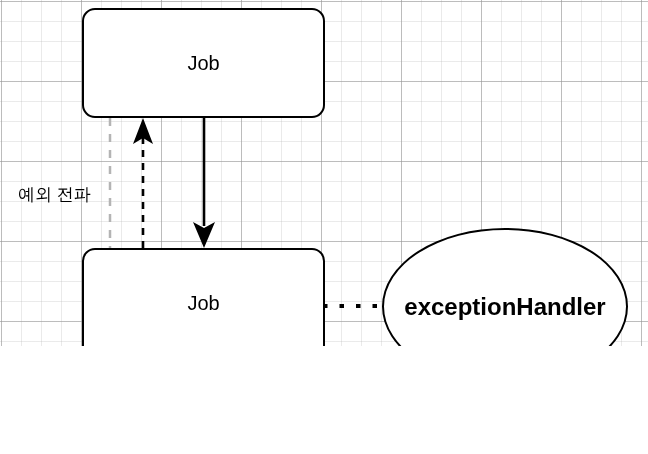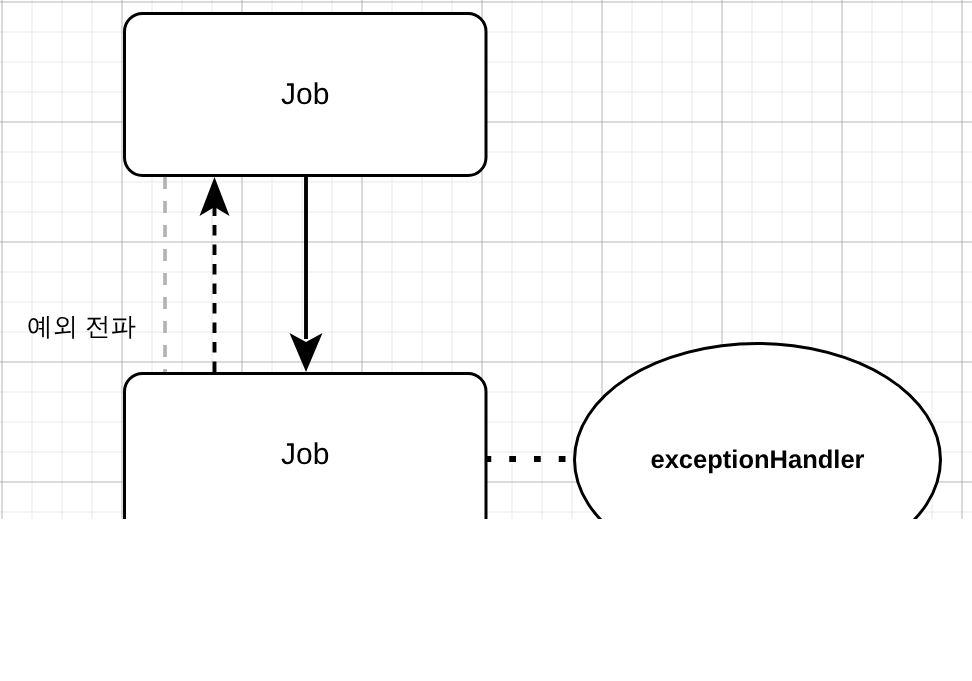--- a/index.html
+++ b/index.html
@@ -50,21 +50,21 @@
   .ellipse-node {
     position: absolute;
     box-sizing: border-box;
     background: #ffffff;
     border: 2.5px solid #000000;
     border-radius: 50%;
     display: flex;
     align-items: center;
     justify-content: center;
     font-family: "Liberation Sans", sans-serif;
-    font-size: 17px;
+    font-size: 24px;
     font-weight: bold;
     color: #000000;
     text-align: center;
     z-index: 3;
   }
   .edge-label {
     position: absolute;
     font-family: "Liberation Sans", sans-serif;
     color: #000000;
     white-space: nowrap;
@@ -96,16 +96,16 @@
   </div>
 
   <div class="node-box" style="left:82px; top:248px; width:243px; height:110px;">
     <span class="node-line">Job</span>
   </div>
 
   <div class="ellipse-node" style="left:382px; top:228px; width:246px; height:157px;">
     <span>exceptionHandler</span>
   </div>
 
-  <div class="edge-label label-regular" style="left:18px; top:183px;margin-top:23px;">예외 전파</div>
+  <div class="edge-label label-regular" style="left:18px; top:183px;">예외 전파</div>
 
 
 </div>
 
 </body></html>

